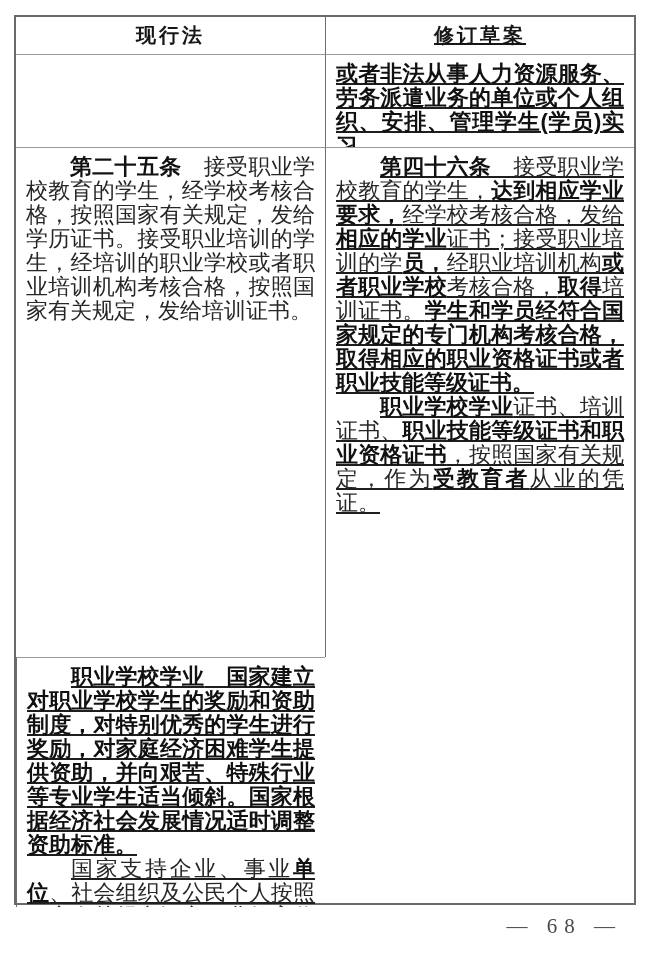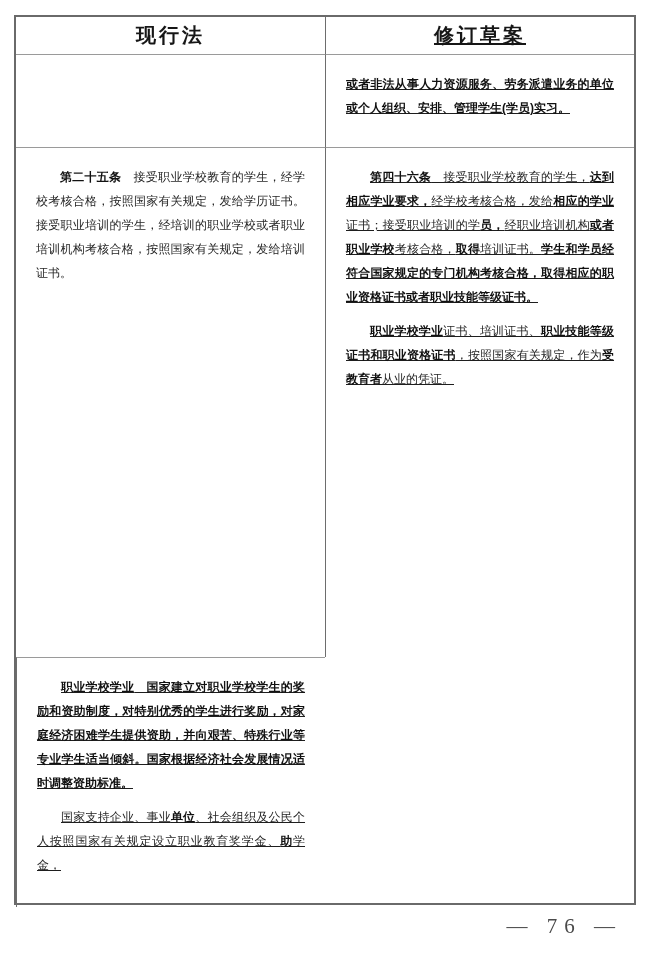--- a/index.html
+++ b/index.html
@@ -31,22 +31,22 @@
   .header-cell{
     display:flex;align-items:center;justify-content:center;
     padding:8px;
     font-family:"Liberation Sans","DejaVu Sans",sans-serif;
     font-weight:700;
     font-size:20px;
     letter-spacing:3px;
     color:#161616;
   }
   .para{
-    margin:10px;
-    font-size:12px;
+    margin:0;
+    font-size:22px;
     line-height:24px;
     text-align:justify;
     letter-spacing:0px;
   }
   .para.indent{text-indent:2em;}
   .em{
     font-family:"Liberation Sans","DejaVu Sans",sans-serif;
     font-weight:700;
     color:#111111;
   }
@@ -83,15 +83,15 @@
         <p class="para indent"><span class="em">职业学校学业</span><span class="rg">证书、培训证书、</span><span class="em">职业技能等级证书和职业资格证书</span><span class="rg">，按照国家有关规定，作为</span><span class="em">受教育者</span><span class="rg">从业的凭证。</span></p>
       </div>
 
     <div class="cell row-border col-right">
         <p class="para indent"><span class="em">职业学校学业</span><span class="em">　国家建立对职业学校学生的奖励和资助制度，对特别优秀的学生进行奖励，对家庭经济困难学生提供资助，并向艰苦、特殊行业等专业学生适当倾斜。国家根据经济社会发展情况适时调整资助标准。</span></p>
         <p class="para indent"><span class="rg">国家支持企业、事业</span><span class="em">单位</span><span class="rg">、社会组织及公民个人按照国家有关规定设立职业教育奖学金、</span><span class="em">助</span><span class="rg">学金，</span></p>
       </div>
 
   </div>
 
-  <div class="page-number">— 76 —</div>
+  <div class="page-number">— 68 —</div>
 
 </div>
 
 </body></html>

